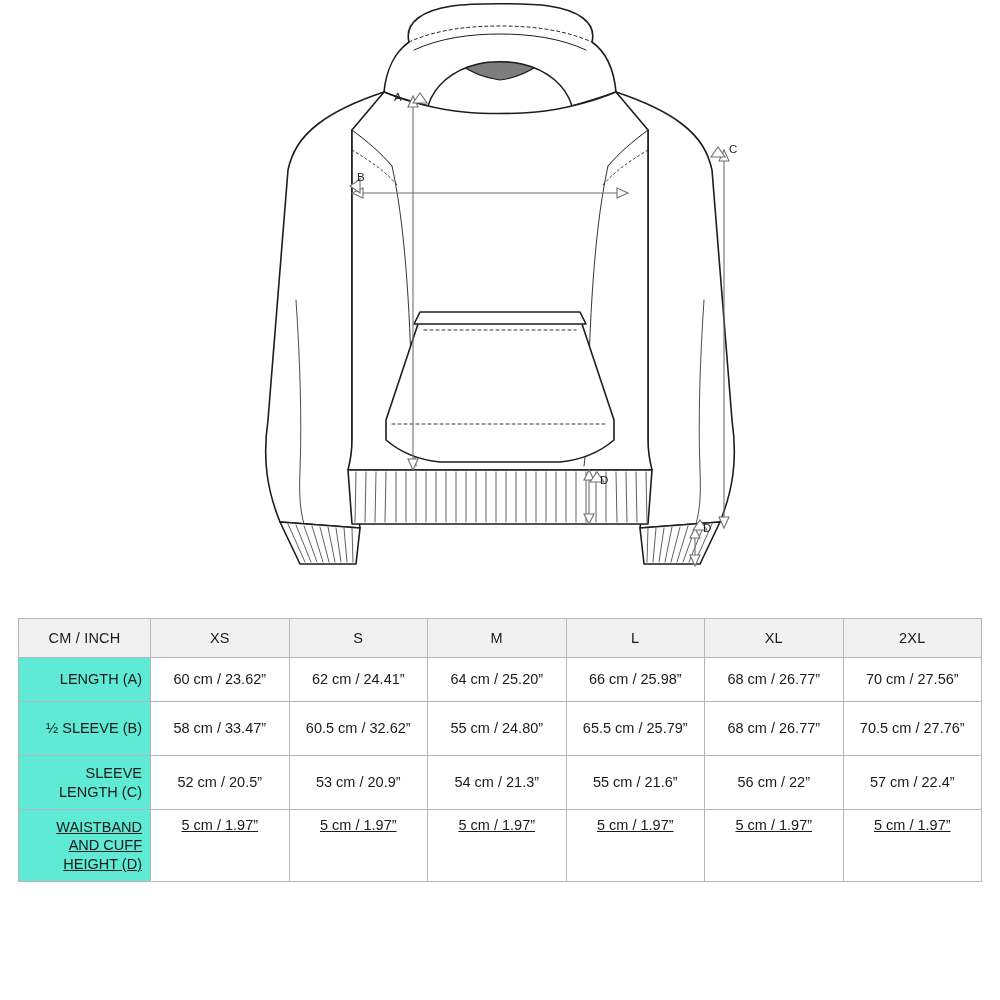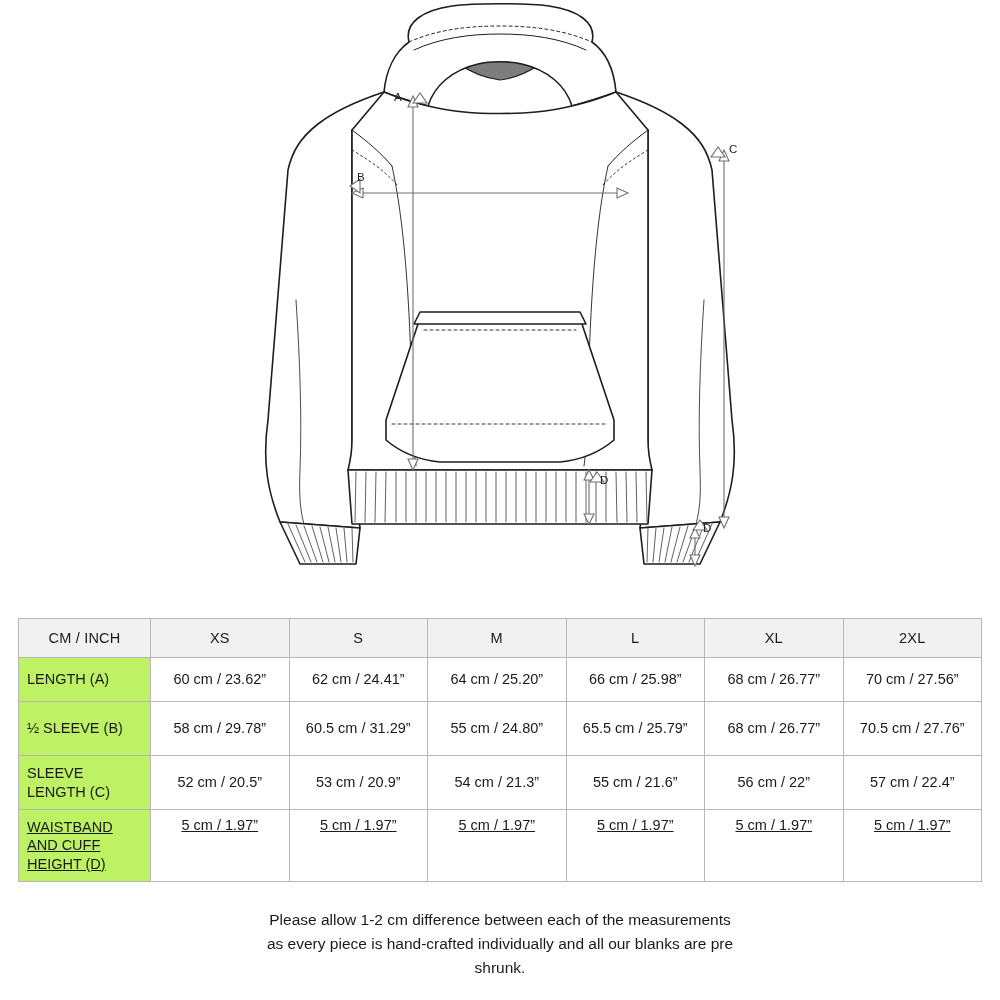--- a/index.html
+++ b/index.html
@@ -52,22 +52,22 @@
     font-weight: normal;
     line-height: 1.25;
   }
   table.size-table thead th {
     text-align: center;
     background: #f1f1f1;
     height: 26px;
     letter-spacing: 0.2px;
   }
   table.size-table tbody th.rowhead {
-    text-align: left;
-    background: #bef264;
+    text-align: right;
+    background: #5eead4;
     width: 132px;
   }
   table.size-table tbody td {
     text-align: center;
     background: #ffffff;
   }
   table.size-table col.first { width: 132px; }
 
   
   #note {
@@ -269,22 +269,22 @@
           <th class="rowhead">LENGTH (A)</th>
           <td>60 cm / 23.62”</td>
           <td>62 cm / 24.41”</td>
           <td>64 cm / 25.20”</td>
           <td>66 cm / 25.98”</td>
           <td>68 cm / 26.77”</td>
           <td>70 cm / 27.56”</td>
         </tr>
         <tr style="height:54px;">
           <th class="rowhead">½ SLEEVE (B)</th>
-          <td>58 cm / 29.78”</td>
-          <td>60.5 cm / 31.29”</td>
+          <td>58 cm / 33.47”</td>
+          <td>60.5 cm / 32.62”</td>
           <td> 55 cm / 24.80”</td>
           <td>65.5 cm / 25.79”</td>
           <td>68 cm / 26.77”</td>
           <td>70.5 cm / 27.76”</td>
         </tr>
         <tr style="height:54px;padding-left:36px;">
           <th class="rowhead">
             <span>SLEEVE</span><br>
             <span>LENGTH (C)</span>
           </th>
@@ -305,19 +305,14 @@
           <td style="vertical-align:top;">5 cm / 1.97”</td>
           <td style="vertical-align:top;">5 cm / 1.97”</td>
           <td style="vertical-align:top;">5 cm / 1.97”</td>
           <td style="vertical-align:top;">5 cm / 1.97”</td>
           <td style="vertical-align:top;">5 cm / 1.97”</td>
         </tr>
       </tbody>
     </table>
   </div>
 
-  <div id="note">
-    <div>Please allow 1-2 cm difference between each of the measurements</div>
-    <div>as every piece is hand-crafted individually and all our blanks are pre</div>
-    <div>shrunk.</div>
-  </div>
 
 </div>
 
 </body></html>

